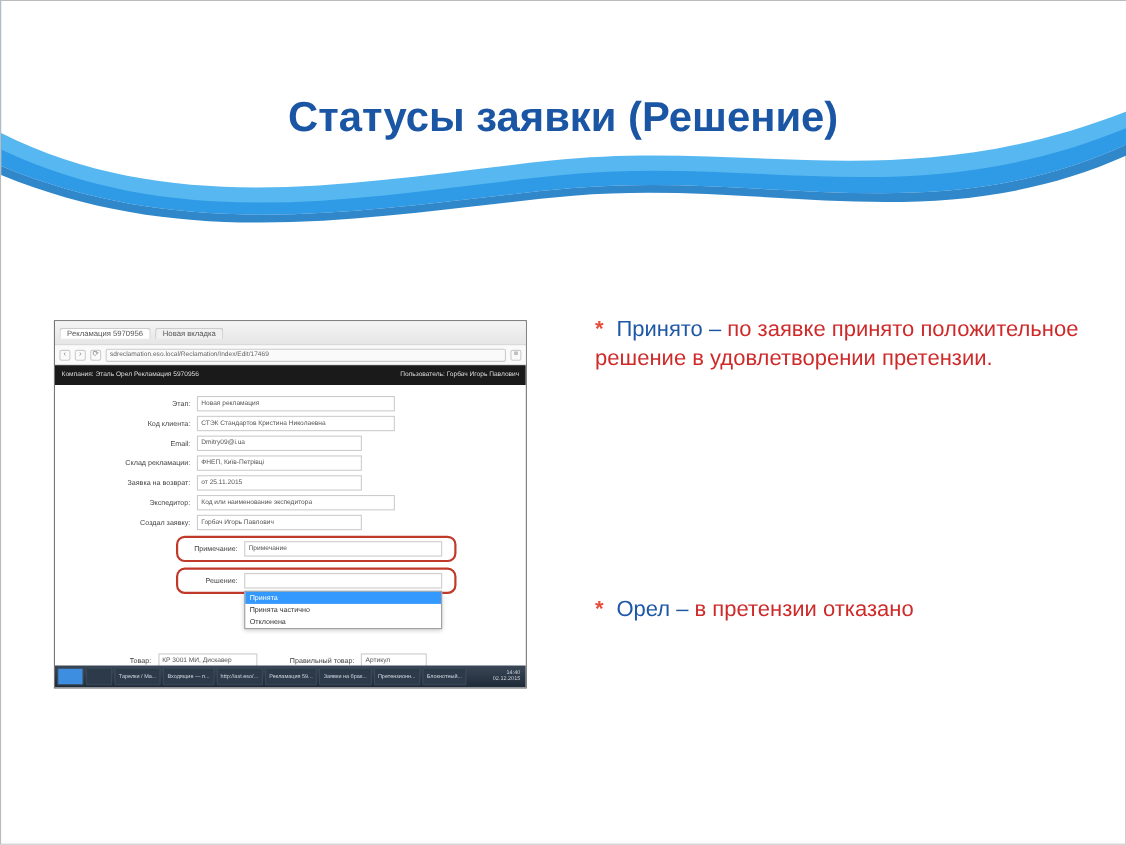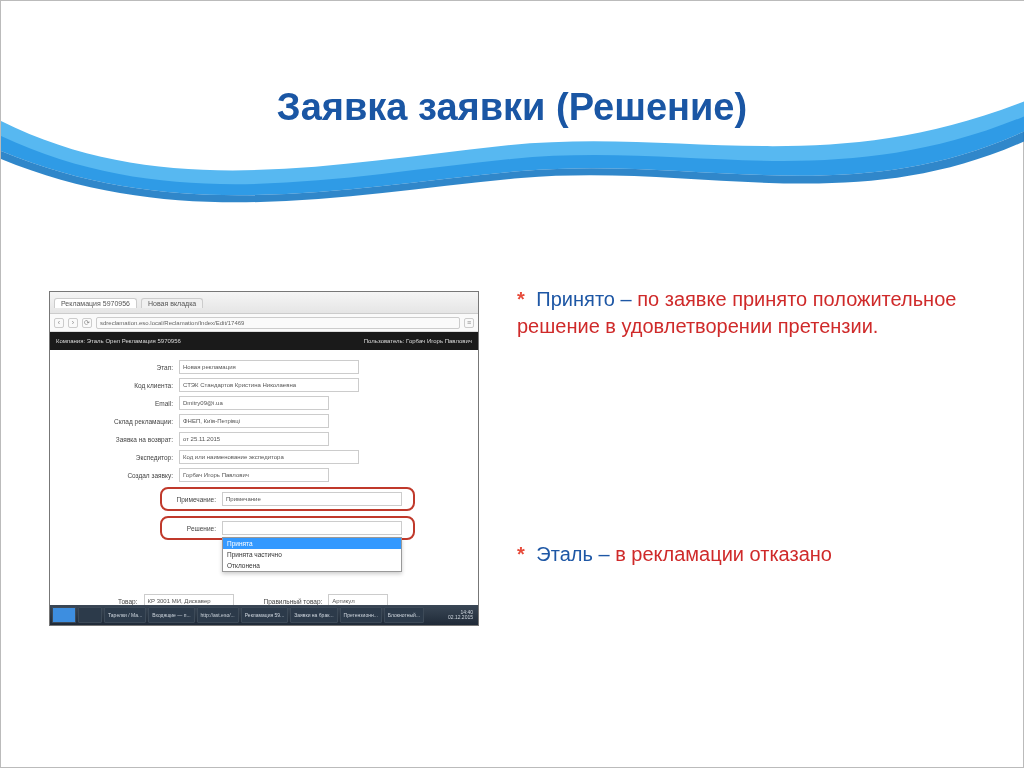--- a/index.html
+++ b/index.html
@@ -161,21 +161,21 @@
     align-items:center;
     padding:0 2px;
     gap:2px;
   }
   .tb-btn { width:24px;height:16px;background:#2c3a4a;border:1px solid #3d4a58;border-radius:1px;}
   .tb-pill { height:16px;background:#2c3a4a;border:1px solid #3d4a58;border-radius:1px;font-size:5px;color:#cfd6de;padding:0 3px;display:flex;align-items:center;white-space:nowrap;}
   .tb-spacer{flex:1;}
   .tb-clock { font-size:5px;color:#cfd6de;padding:0 3px;text-align:right;line-height:1.1;}
   .text-block {
     position: absolute;
-    left: 516px;
+    left: 540px;
     width: 440px;
     font-size: 20px;
     line-height: 1.35;
     z-index: 2;
   }
   .bullet {
     color: #e74c3c;
     font-weight: 700;
     margin-right: 6px;
   }
@@ -192,35 +192,35 @@
 
 <div class="slide">
 
   <svg class="wave" viewBox="0 0 1024 230" preserveAspectRatio="none">
     <path d="M0,0 L1024,0 L1024,130 C850,210 700,155 520,170 C350,185 180,225 0,150 Z" fill="#2f9be6"></path>
     <path d="M0,0 L1024,0 L1024,115 C830,195 690,140 510,158 C340,175 170,215 0,135 Z" fill="#57b8f1"></path>
     <path d="M0,0 L1024,0 L1024,100 C820,180 680,125 500,145 C330,163 160,200 0,120 Z" fill="#ffffff"></path>
     <path d="M0,150 C180,225 350,185 520,170 C700,155 850,210 1024,130 L1024,140 C850,218 700,162 520,177 C350,192 180,232 0,158 Z" fill="#1a7ac4" opacity="0.9"></path>
   </svg>
 
-  <div class="title">Заявка заявки (Решение)</div>
+  <div class="title">Статусы заявки (Решение)</div>
 
   <div class="text-block tb1">
     <span class="bullet">*</span>
     <span class="term-p">Принято</span>
     <span class="term-p"> – </span>
     <span class="desc">по заявке принято положительное решение в удовлетворении претензии.</span>
   </div>
 
 
   <div class="text-block tb3">
     <span class="bullet">*</span>
-    <span class="term-o">Эталь</span>
+    <span class="term-o">Орел</span>
     <span class="term-o"> – </span>
-    <span class="desc">в рекламации отказано</span>
+    <span class="desc">в претензии отказано</span>
   </div>
 
   <div class="screenshot">
     <div class="ss-tabbar">
       <div class="ss-tab">Рекламация 5970956</div>
       <div class="ss-tab ss-tab2">Новая вкладка</div>
     </div>
     <div class="ss-urlbar">
       <div class="nav-btn">‹</div>
       <div class="nav-btn">›</div>

